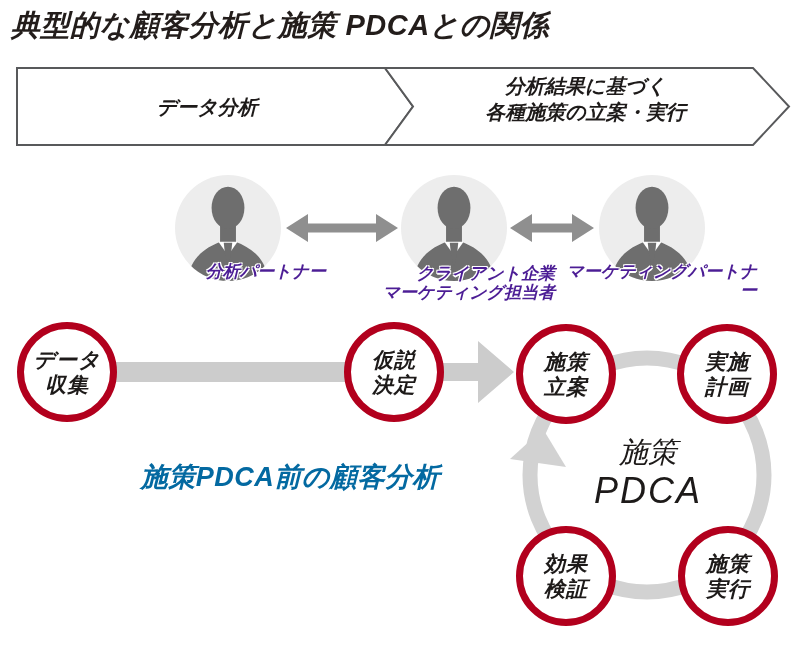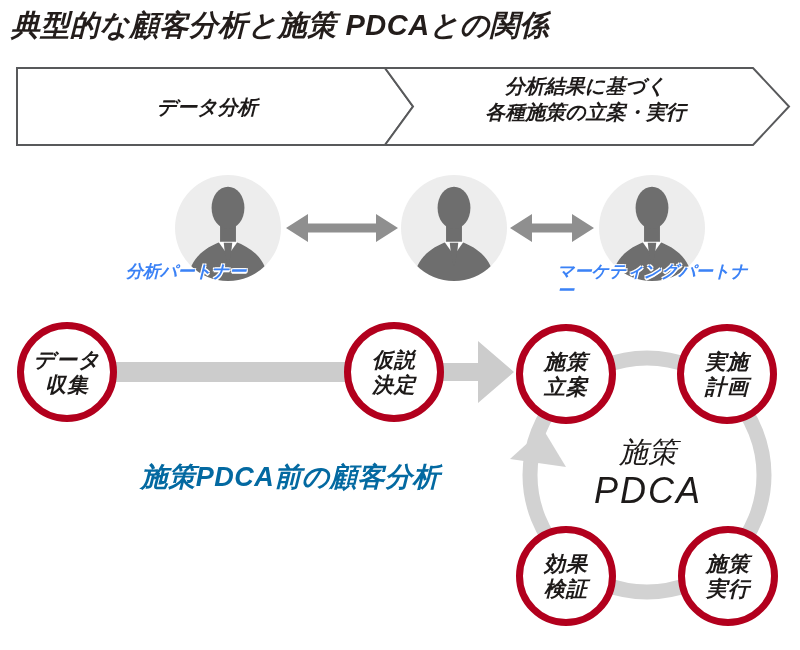--- a/index.html
+++ b/index.html
@@ -22,21 +22,21 @@
   }
   .banner1-text{left:17px;top:68px;width:380px;height:77px;text-align:center;}
   .banner2-text{left:413px;top:68px;width:345px;height:61px;}
 
   .avatar{
     width:106px;height:106px;border-radius:50%;background:#ededed;overflow:hidden;z-index:1;
   }
   .avatar svg{display:block;width:106px;height:106px;}
 
   .stk-label{
-    text-align:left;font-size:17px;font-weight:700;color:#3b82f6;line-height:19px;
+    text-align:right;font-size:17px;font-weight:700;color:#4c1d95;line-height:19px;
     white-space:pre-line;z-index:3;
     text-shadow:-1px -1px 0 #fff,1px -1px 0 #fff,-1px 1px 0 #fff,1px 1px 0 #fff,0 2px 0 #fff;
   }
 
   .node{
     width:100px;height:100px;border-radius:50%;
     background:#ffffff;border:7px solid #b2001d;box-sizing:border-box;
     display:flex;align-items:center;justify-content:center;text-align:center;
     font-size:21px;font-weight:600;line-height:25px;color:#1d1a19;
     white-space:pre-line;z-index:2;letter-spacing:1px;
@@ -103,20 +103,22 @@
     <svg viewBox="0 0 100 100">
       <rect x="42.5" y="42" width="15" height="24" fill="#6e6e6e"></rect>
       <path d="M12,101 C13,80 27,69 43,63 L50,72 L57,63 C73,69 87,80 88,101 Z" fill="#6e6e6e"></path>
       <polygon points="41,63 50,76 59,63" fill="#ffffff"></polygon>
       <polygon points="46,64 54,64 52.5,78 50,86 47.5,78" fill="#6e6e6e"></polygon>
       <ellipse cx="50" cy="31" rx="15.5" ry="20" fill="#6e6e6e"></ellipse>
     </svg>
   </div>
 
   <div class="abs stk-label" style="left:126px;top:262px;width:200px;">分析パートナー</div>
+  <div class="abs stk-label" style="left:355px;top:264px;width:200px;">クライアント企業
+マーケティング担当者</div>
   <div class="abs node" style="left:17px;top:322px;">データ
 収集</div>
 
   <div class="abs stk-label" style="left:557px;top:262px;width:200px;">マーケティングパートナー</div>
   <div class="abs node" style="left:344px;top:322px;">仮説
 決定</div>
 
   <div class="abs node" style="left:516px;top:324px;">施策
 立案</div>
   <div class="abs node" style="left:677px;top:324px;">実施

